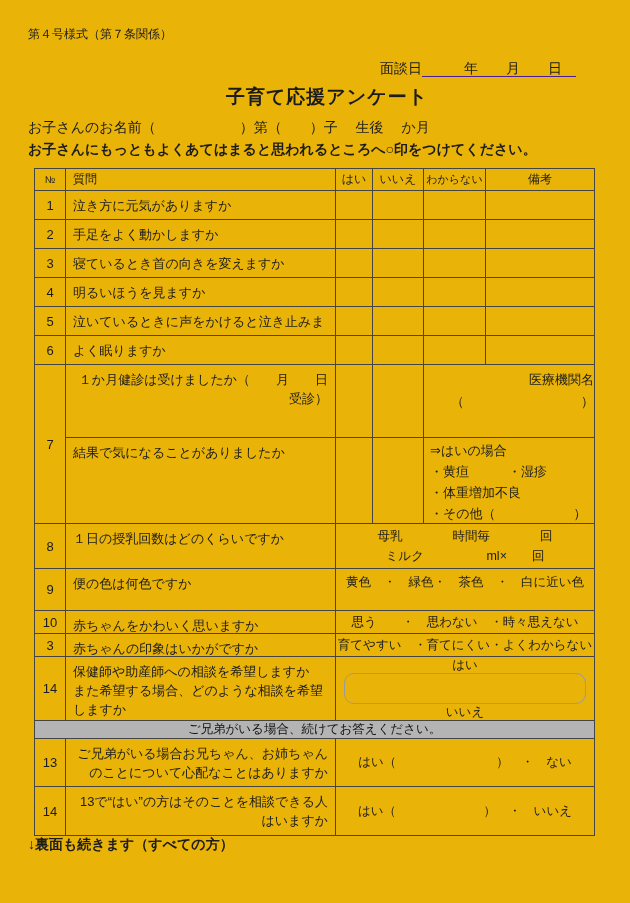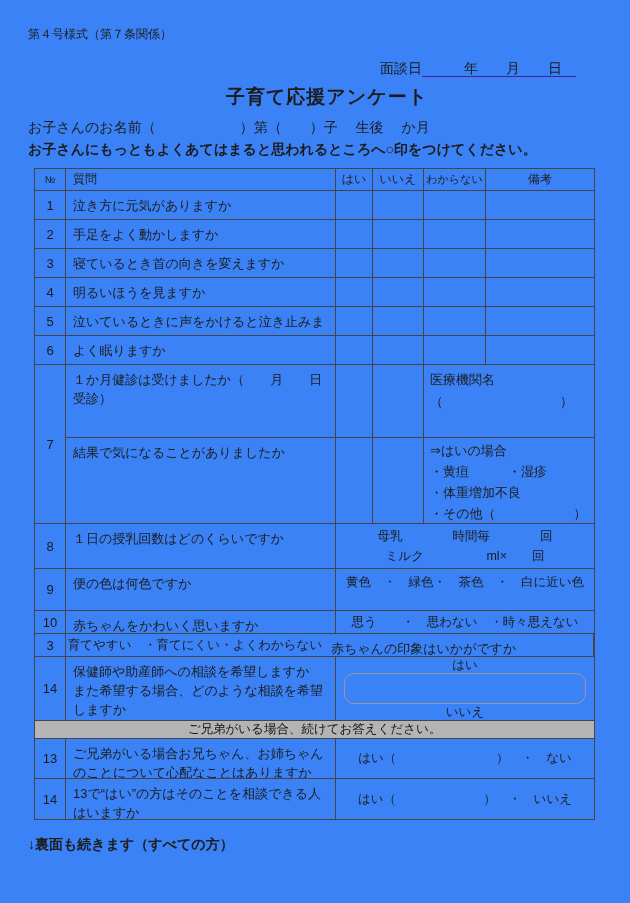--- a/index.html
+++ b/index.html
@@ -1,20 +1,20 @@
 <!DOCTYPE html>
 <html><head>
 <meta charset="utf-8">
 <style>
   * { margin: 0; padding: 0; box-sizing: border-box; }
   html, body { background: #e8e8e8; }
   .page {
     position: relative;
     width: 630px; height: 903px;
-    background: #3b82f6;
+    background: #eab308;
     font-family: "Liberation Sans", "DejaVu Sans", sans-serif;
     color: #1c1c1c;
     overflow: hidden;
     margin: 0 auto;
   }
   .form-number {
     position: absolute; left: 28px; top: 26px;
     font-family: "Liberation Serif", "DejaVu Serif", serif;
     font-size: 12px;
   }
@@ -55,37 +55,37 @@
   .c-no  { width: 31px;  flex: 0 0 31px; display: flex; align-items: center; justify-content: center; }
   .c-q   { width: 270px; flex: 0 0 270px; }
   .c-yes { width: 37px;  flex: 0 0 37px; }
   .c-noa { width: 51px;  flex: 0 0 51px; }
   .c-unk { width: 62px;  flex: 0 0 62px; }
   .c-rem { flex: 1; }
   .c-ans { flex: 1; }
 
   .h22 { height: 22px; } .h29 { height: 29px; } .h159 { height: 159px; }
   .h45 { height: 45px; } .h42 { height: 42px; } .h23 { height: 23px; }
-  .h64 { height: 64px; } .h18 { height: 18px; } .h40 { height: 40px; }
+  .h64 { height: 64px; } .h18 { height: 18px; } .h40 { height: 48px; text-align: right; }
 
   .hdr { display: flex; align-items: center; justify-content: center; font-size: 12px; }
   .hdr-q { justify-content: flex-start; padding-left: 7px; }
   .hdr-no { font-size: 10px; }
   .hdr-unk { font-size: 11px; }
 
   .q { padding: 5px 7px; line-height: 19px; white-space: pre-line; }
   .num { font-size: 13px; }
 
   .ans { display: flex; align-items: center; justify-content: center; font-size: 12.5px; white-space: pre; }
   .ans-top { align-items: flex-start; padding-top: 5px; }
   .ans-multi { white-space: pre-line; text-align: center; line-height: 20px; padding-top: 2px; display: block; }
 
   .r7-right { flex: 1; display: flex; flex-direction: column; }
   .r7-sub { display: flex; flex: 1; }
-  .r7-sub-1 { flex: 0 0 73px; border-bottom: 1px solid #454545; }
+  .r7-sub-1 { flex: 0 0 73px; border-bottom: 1px solid #454545; text-align: right; }
   .r7-note { flex: 1; padding: 4px 0 0 6px; line-height: 22px; white-space: pre-line; font-size: 13px; }
   .r7-note-2 { line-height: 21px; padding-top: 2px; }
 
   .r12-ans { display: flex; flex-direction: column; padding: 1px 0; }
   .r12-label { text-align: center; font-size: 12.5px; line-height: 14px; flex: 0 0 14px; }
   .consult-box {
     width: 242px; height: 32px; margin: 1px auto;
     border: 1px solid #9a9a9a; border-radius: 10px;
     background: transparent;
   }
@@ -207,22 +207,22 @@
     </div>
 
     <div class="tr h23">
       <div class="td c-no num">10</div>
       <div class="td c-q q">赤ちゃんをかわいく思いますか</div>
       <div class="td c-ans ans last">思う　　・　思わない　・時々思えない</div>
     </div>
 
     <div class="tr h23">
       <div class="td c-no num">3</div>
+      <div class="td c-q q">赤ちゃんの印象はいかがですか</div>
       <div class="td c-ans ans last">育てやすい　・育てにくい・よくわからない</div>
-      <div class="td c-q q">赤ちゃんの印象はいかがですか</div>
     </div>
 
     <div class="tr h64">
       <div class="td c-no num">14</div>
       <div class="td c-q q">保健師や助産師への相談を希望しますか
 また希望する場合、どのような相談を希望しますか</div>
       <div class="td c-ans r12-ans last">
         <div class="r12-label">はい</div>
         <div class="consult-box"></div>
         <div class="r12-label">いいえ</div>

